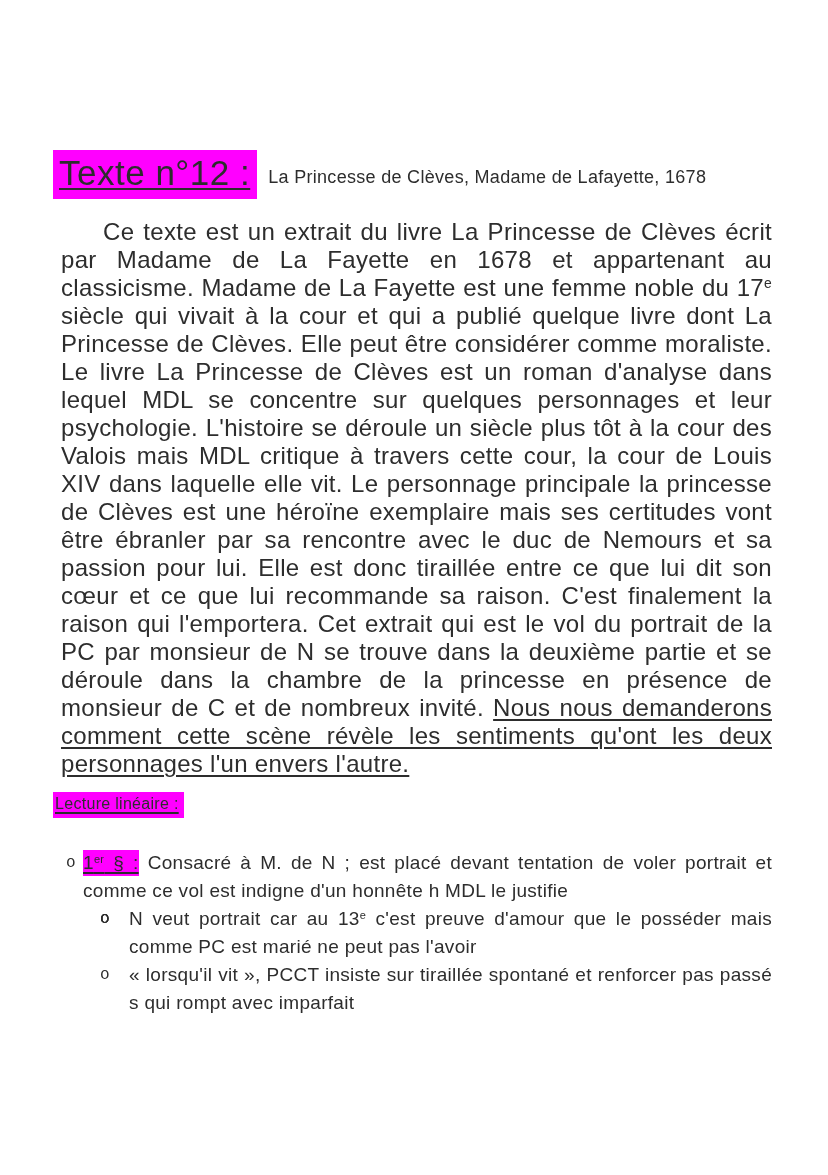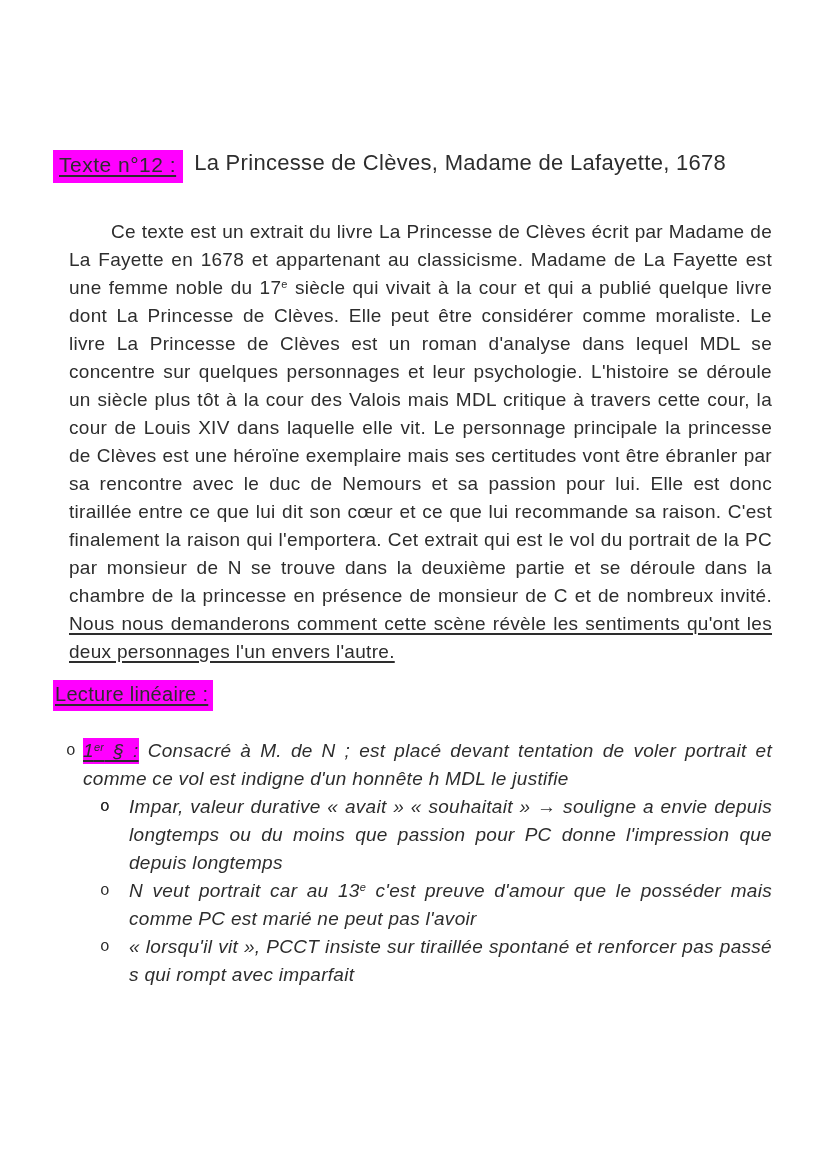--- a/index.html
+++ b/index.html
@@ -32,60 +32,60 @@
     background: var(--hl-color, #ff00ff);
     padding: 2px 0 3px 0;
   }
   .title-line {
     height: 42px;
     margin-bottom: 26px;
     white-space: nowrap;
   }
   .title-hl {
     background: var(--hl-color, #ff00ff);
-    font-size: 21px;
+    font-size: 35px;
     letter-spacing: 0.5px;
     padding: 3px 7px 6px 6px;
     display: inline-block;
   }
   .subtitle {
-    font-size: 22px;
+    font-size: 18px;
     letter-spacing: 0.3px;
     margin-left: 11px;
     vertical-align: 2px;
   }
   .intro {
-    margin: 0 0 14px 16px;
-    font-size: 19px;
+    margin: 0 0 14px 8px;
+    font-size: 24px;
     line-height: 28px;
     letter-spacing: 0.3px;
     text-align: justify;
     text-indent: 42px;
   }
   .heading-line {
     margin: 0 0 24px 0;
     height: 33px;
   }
   .heading-hl {
     background: var(--hl-color, #ff00ff);
-    font-size: 20px;
+    font-size: 16px;
     letter-spacing: 0.3px;
     padding: 3px 5px 5px 2px;
     display: inline-block;
   }
   .outline {
     font-size: 19px;
     line-height: 28px;
     letter-spacing: 0.3px;
   }
   .li {
     position: relative;
     text-align: justify;
   }
-  .li-text { display: block; font-style: italic; }
+  .li-text { display: block; }
   .marker {
     position: absolute;
     top: 0;
     font-family: "Liberation Mono", monospace;
     font-size: 16px;
     line-height: 28px;
   }
   .l1 { padding-left: 30px; }
   .l1 > .marker { left: 13px; }
   .l2 { padding-left: 76px; }
@@ -118,21 +118,20 @@
         <span class="marker">o</span>
         <span class="li-text"><span class="u hl">1</span><span class="u hl"><span class="sup">er</span></span><span class="u hl"> § :</span><span> Consacré à M. de N ; est placé devant tentation de voler portrait et comme ce vol est indigne d'un honnête h MDL le justifie</span></span>
       </div>
 
       <div class="li l2">
         <span class="marker">o</span>
       </div>
 
       <div class="li l2">
         <span class="marker">o</span>
-        <span class="li-text"><span>Impar, valeur durative « avait » « souhaitait » → souligne a envie depuis longtemps ou du moins que passion pour PC donne l'impression que depuis longtemps</span></span>
       </div>
 
       <div class="li l2">
         <span class="marker">o</span>
         <span class="li-text"><span>N veut portrait car au 13</span><span><span class="sup">e</span></span><span> c'est preuve d'amour que le posséder mais comme PC est marié ne peut pas l'avoir</span></span>
       </div>
 
       <div class="li l2">
         <span class="marker">o</span>
         <span class="li-text"><span>« lorsqu'il vit », PCCT insiste sur tiraillée spontané et renforcer pas passé s qui rompt avec imparfait</span></span>

